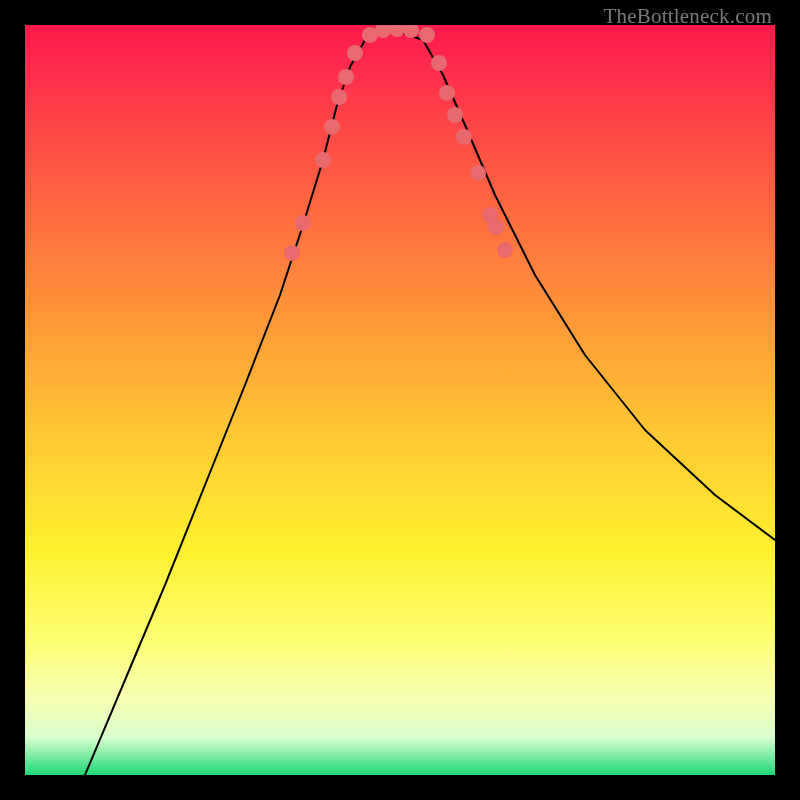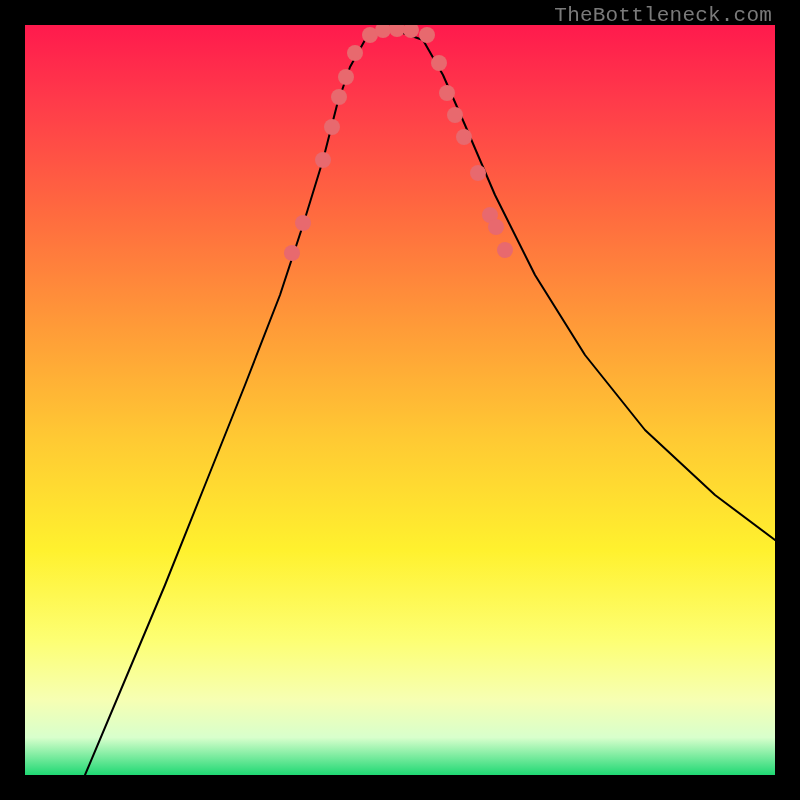--- a/index.html
+++ b/index.html
@@ -26,21 +26,21 @@
       #fdff73 82%,
       #f6ffb3 90%,
       #d8ffcc 95%,
       #1fd873 100%
     );
   }
   .watermark {
     position: absolute;
     top: 4px;
     right: 28px;
-    font-family: Liberation Mono, monospace;
+    font-family: Liberation Serif, serif;
     font-size: 21px;
     color: #7a7a7a;
     letter-spacing: 0.2px;
     user-select: none;
   }
   svg {
     position: absolute;
     left: 0;
     top: 0;
   }

